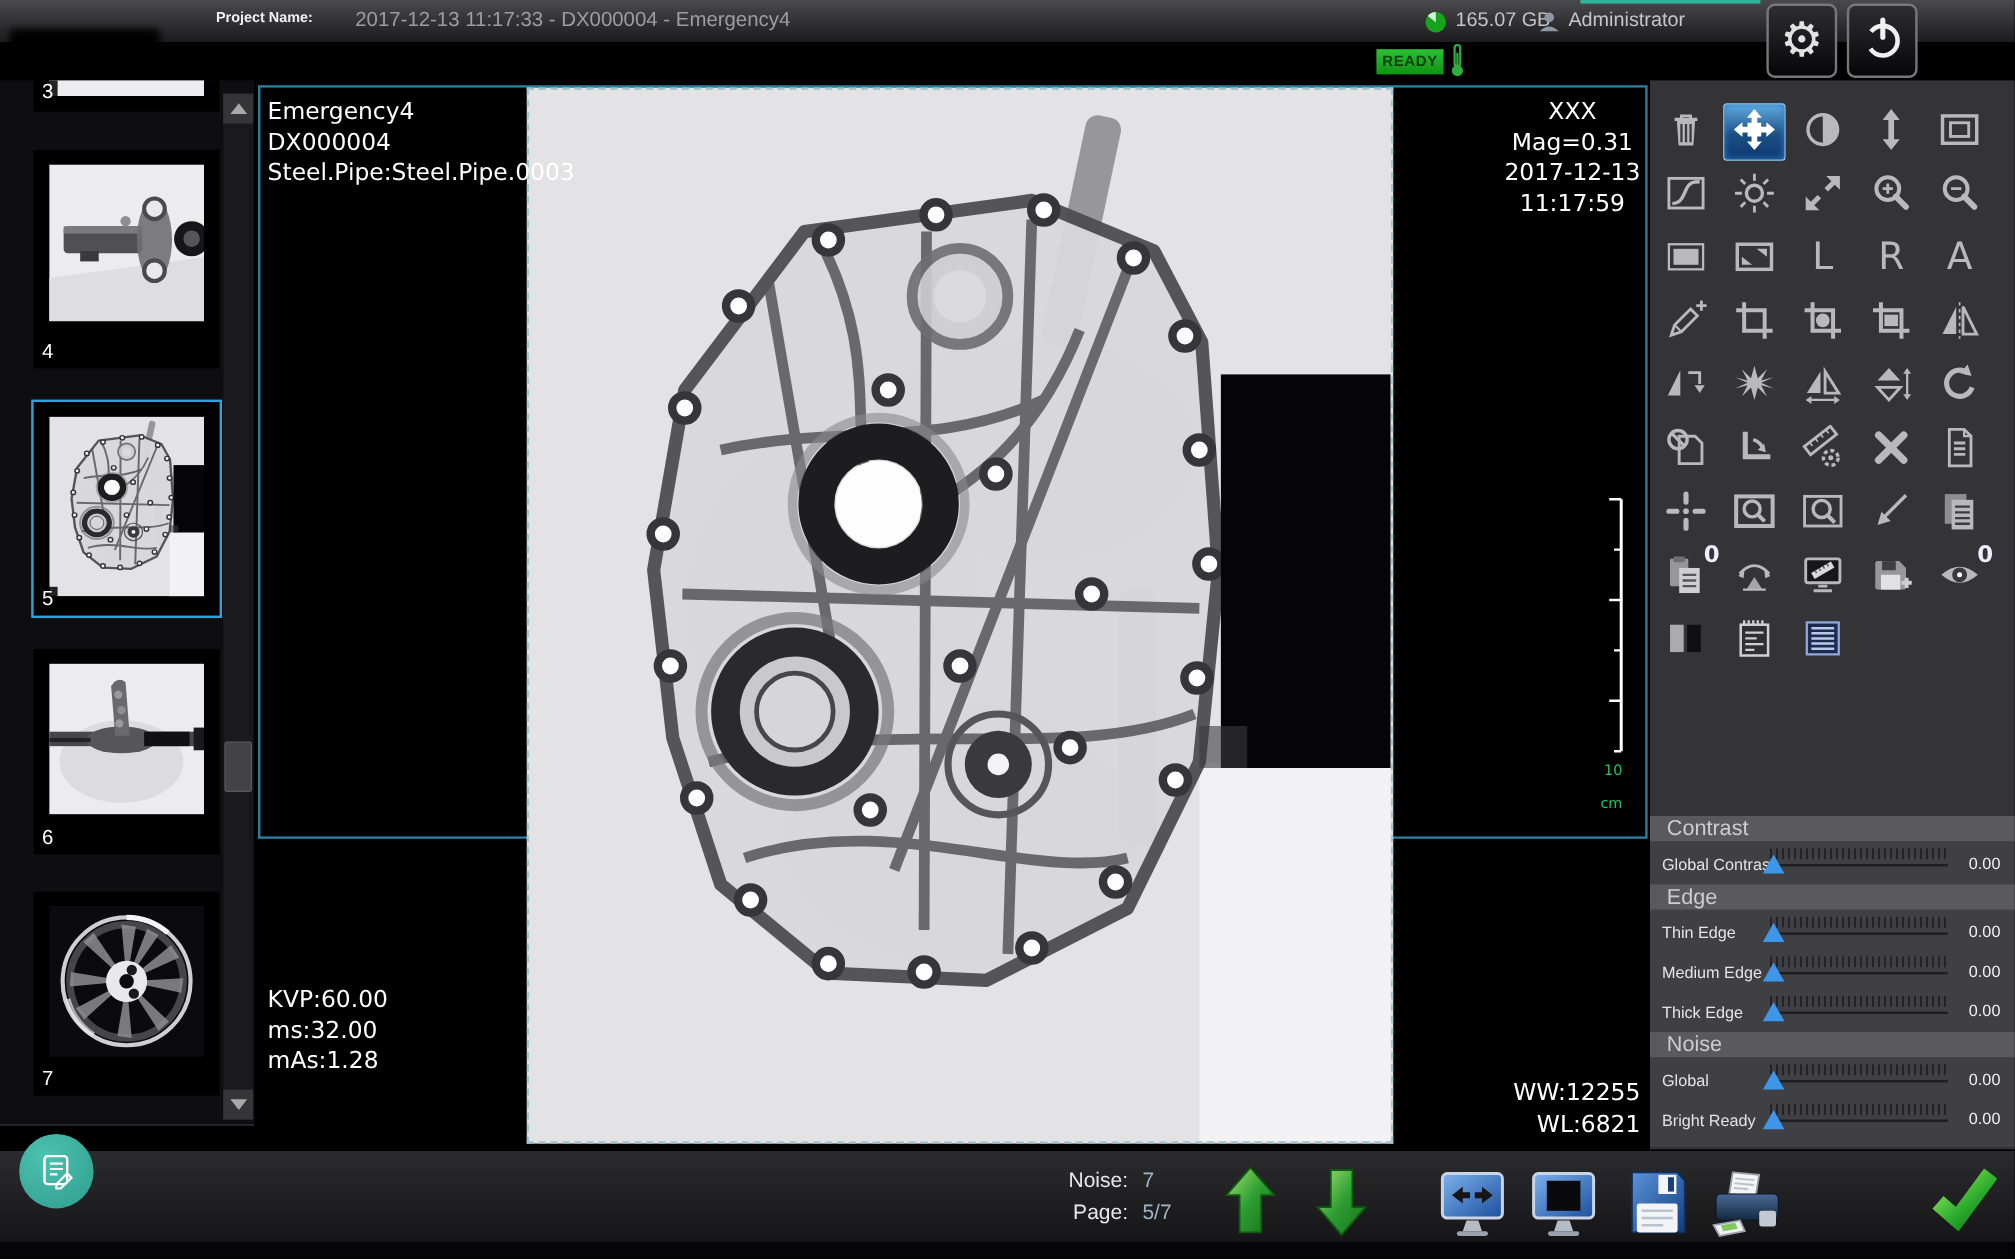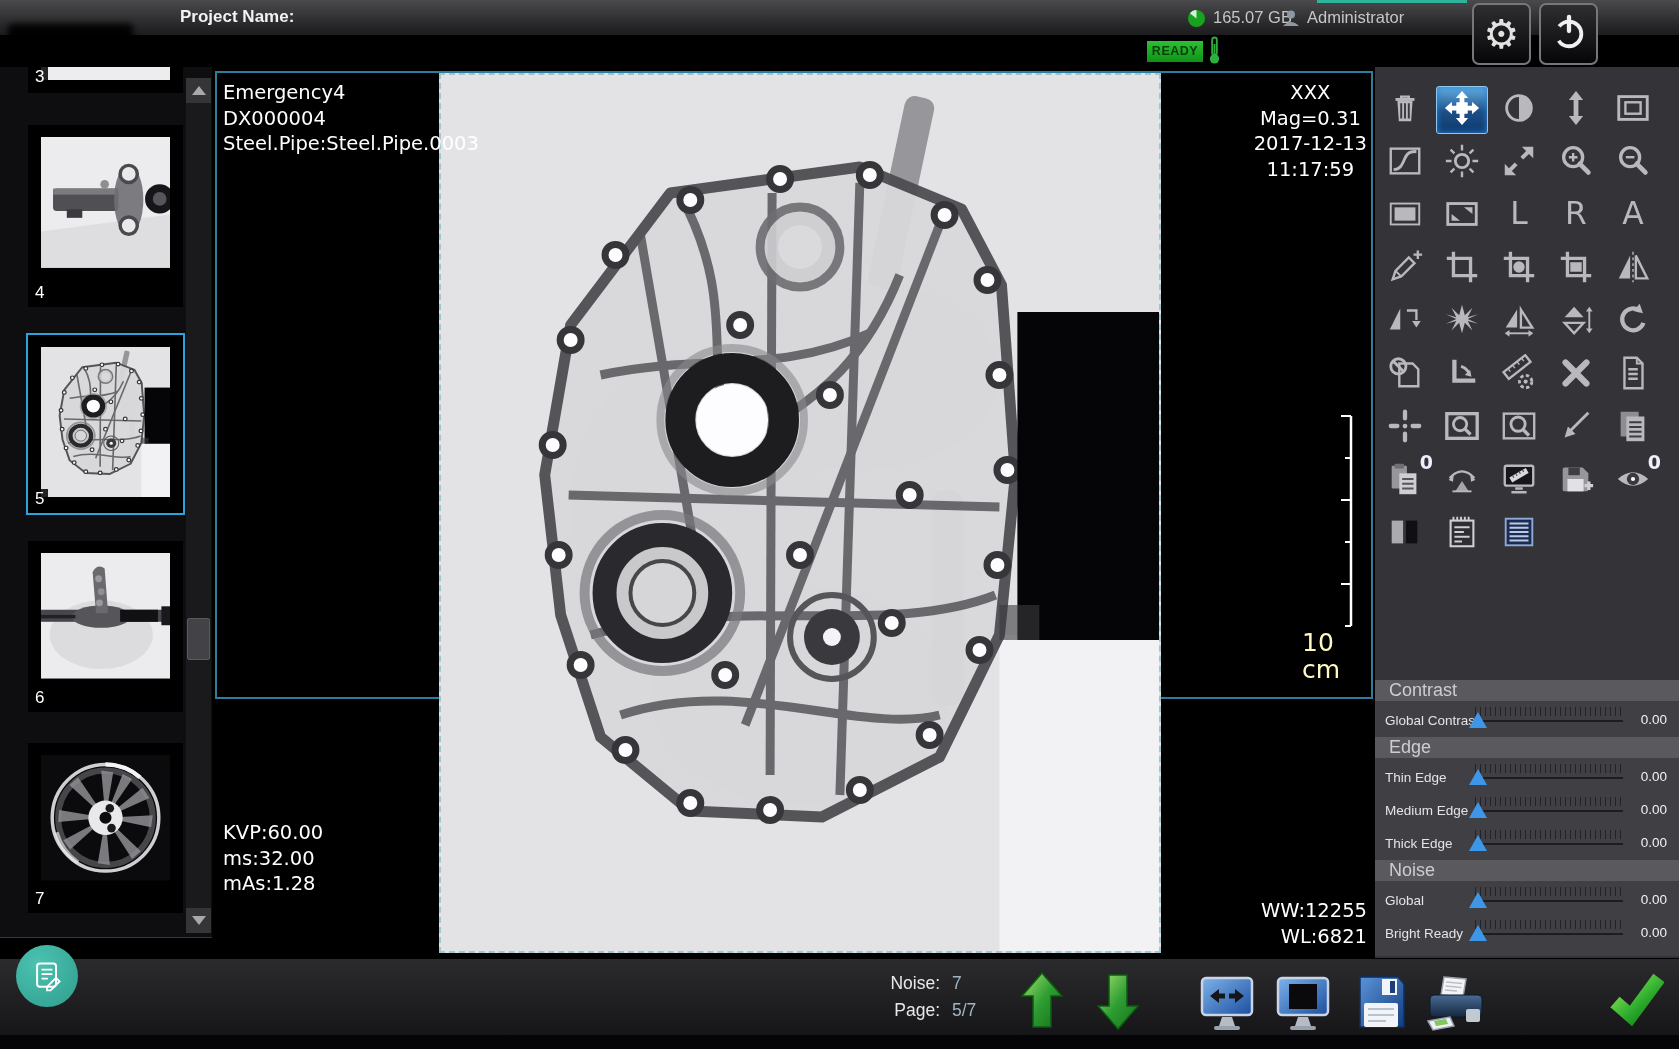--- a/index.html
+++ b/index.html
@@ -6,21 +6,21 @@
   html,body { width:1679px; height:1049px; background:#000; overflow:hidden;
               font-family:"Liberation Sans", sans-serif; }
   #app { position:relative; width:1679px; height:1049px; background:#000; }
 
   
   #header { position:absolute; left:0; top:0; width:1679px; height:67px; }
   #hrow1 { position:absolute; left:0; top:0; width:1679px; height:35px;
            background:linear-gradient(180deg,#4a4a4c,#242426 80%,#1d1d1f); }
   #hrow2 { position:absolute; left:0; top:35px; width:1679px; height:32px;
            background:linear-gradient(180deg,#1e1e20,#0d0d0f); }
-  .hlabel { color:#f2f2f2; font-weight:bold; font-size:17px; }
+  .hlabel { color:#f2f2f2; font-weight:bold; font-size:12px; }
   .hvalue { color:#9d9d9d; font-size:17px; }
   .hinfo  { color:#c6c6c6; font-size:16.5px;text-align:right; }
   #blur-logo { position:absolute; left:8px; top:24px; width:125px; height:20px;
                background:#000; filter:blur(3px); border-radius:4px; opacity:.95; }
   #teal-accent { position:absolute; left:1317px; top:0; width:150px; height:3px; background:#2fb39b; }
   #ready-badge { position:absolute; left:1147px; top:41px; width:56px; height:21px;
                  background:linear-gradient(180deg,#2cc133,#0f9214); color:#0a3f0c;
                  font-size:12.5px; font-weight:bold; text-align:center; line-height:21px;
                  letter-spacing:.5px; }
   .winbtn { position:absolute; top:3px; width:59px; height:62px; border:2px solid #77777b;
@@ -61,22 +61,22 @@
   #xray { position:absolute; left:222px; top:0px; width:722px; height:880px;
           background:#e3e3e5; border:2px dashed #9fc7d0; }
   #xray svg { display:block; width:100%; height:100%; }
   .overlay { position:absolute; color:#fff; font-size:19.5px; line-height:25.5px;
              font-family:"DejaVu Sans",sans-serif; white-space:nowrap; }
   #ov-tl { left:6px;  top:7px; }
   #ov-tr { right:4px; top:7px;  text-align:center; }
   #ov-bl { left:6px;  top:747px; }
   #ov-br { right:4px; top:825px; text-align:right; }
   #ruler { position:absolute; left:1120px; top:341px; }
-  #ruler-label { position:absolute; left:1085px; top:556px; width:50px; 
-                 color:#fef9c3; font-size:25px; line-height:27px; font-family:"DejaVu Sans",sans-serif; }
+  #ruler-label { position:absolute; left:1085px; top:556px; width:50px; text-align:right;
+                 color:#22c55e; font-size:12px; line-height:27px; font-family:"DejaVu Sans",sans-serif; }
 
   
   #rpanel { position:absolute; left:1375px; top:67px; width:304px; height:891px; background:#343438; }
   #toolgrid { position:absolute; left:2px; top:17px; display:grid;
               grid-template-columns:repeat(5,57px); grid-auto-rows:53px; }
   .tool { position:relative; width:52px; height:48px; margin:2px; display:flex;
           align-items:center; justify-content:center; border-radius:3px; cursor:pointer; }
   .tool.active { background:linear-gradient(180deg,#63aee2,#1c4e85 55%,#0d3a6e);
                  border:1px solid #8ec7f0; box-shadow:0 0 6px #2a7fd4 inset; }
   .tool .badge { position:absolute; right:-2px; top:-6px; color:#eef; font-size:19px;
@@ -174,20 +174,21 @@
     </symbol>
   </defs>
 </svg>
 
 <div id="app">
 
   <div id="header">
     <div id="hrow1">
       <div id="blur-logo"></div>
       <span class="hlabel" style="position:absolute;left:180px;top:7px">Project Name:</span>
+      <span class="hvalue" style="position:absolute;left:296px;top:7px">2017-12-13 11:17:33 - DX000004 - Emergency4</span>
       <span style="position:absolute;left:1187px;top:9px;width:19px;height:19px">
         <svg width="19" height="19" viewBox="0 0 20 20">
             <circle cx="10" cy="10" r="9" fill="#17a31d"></circle>
             <path d="M10 10 L10 1 A9 9 0 0 0 3 4.5 Z" fill="#cff2d2"></path>
           </svg>
       </span>
       <span class="hinfo" style="position:absolute;left:1213px;top:8px">165.07 GB</span>
       <span style="position:absolute;left:1281px;top:8px">
         <svg width="20" height="20" viewBox="0 0 40 40">
             <circle cx="20" cy="13" r="8" fill="#8d98a4"></circle>

